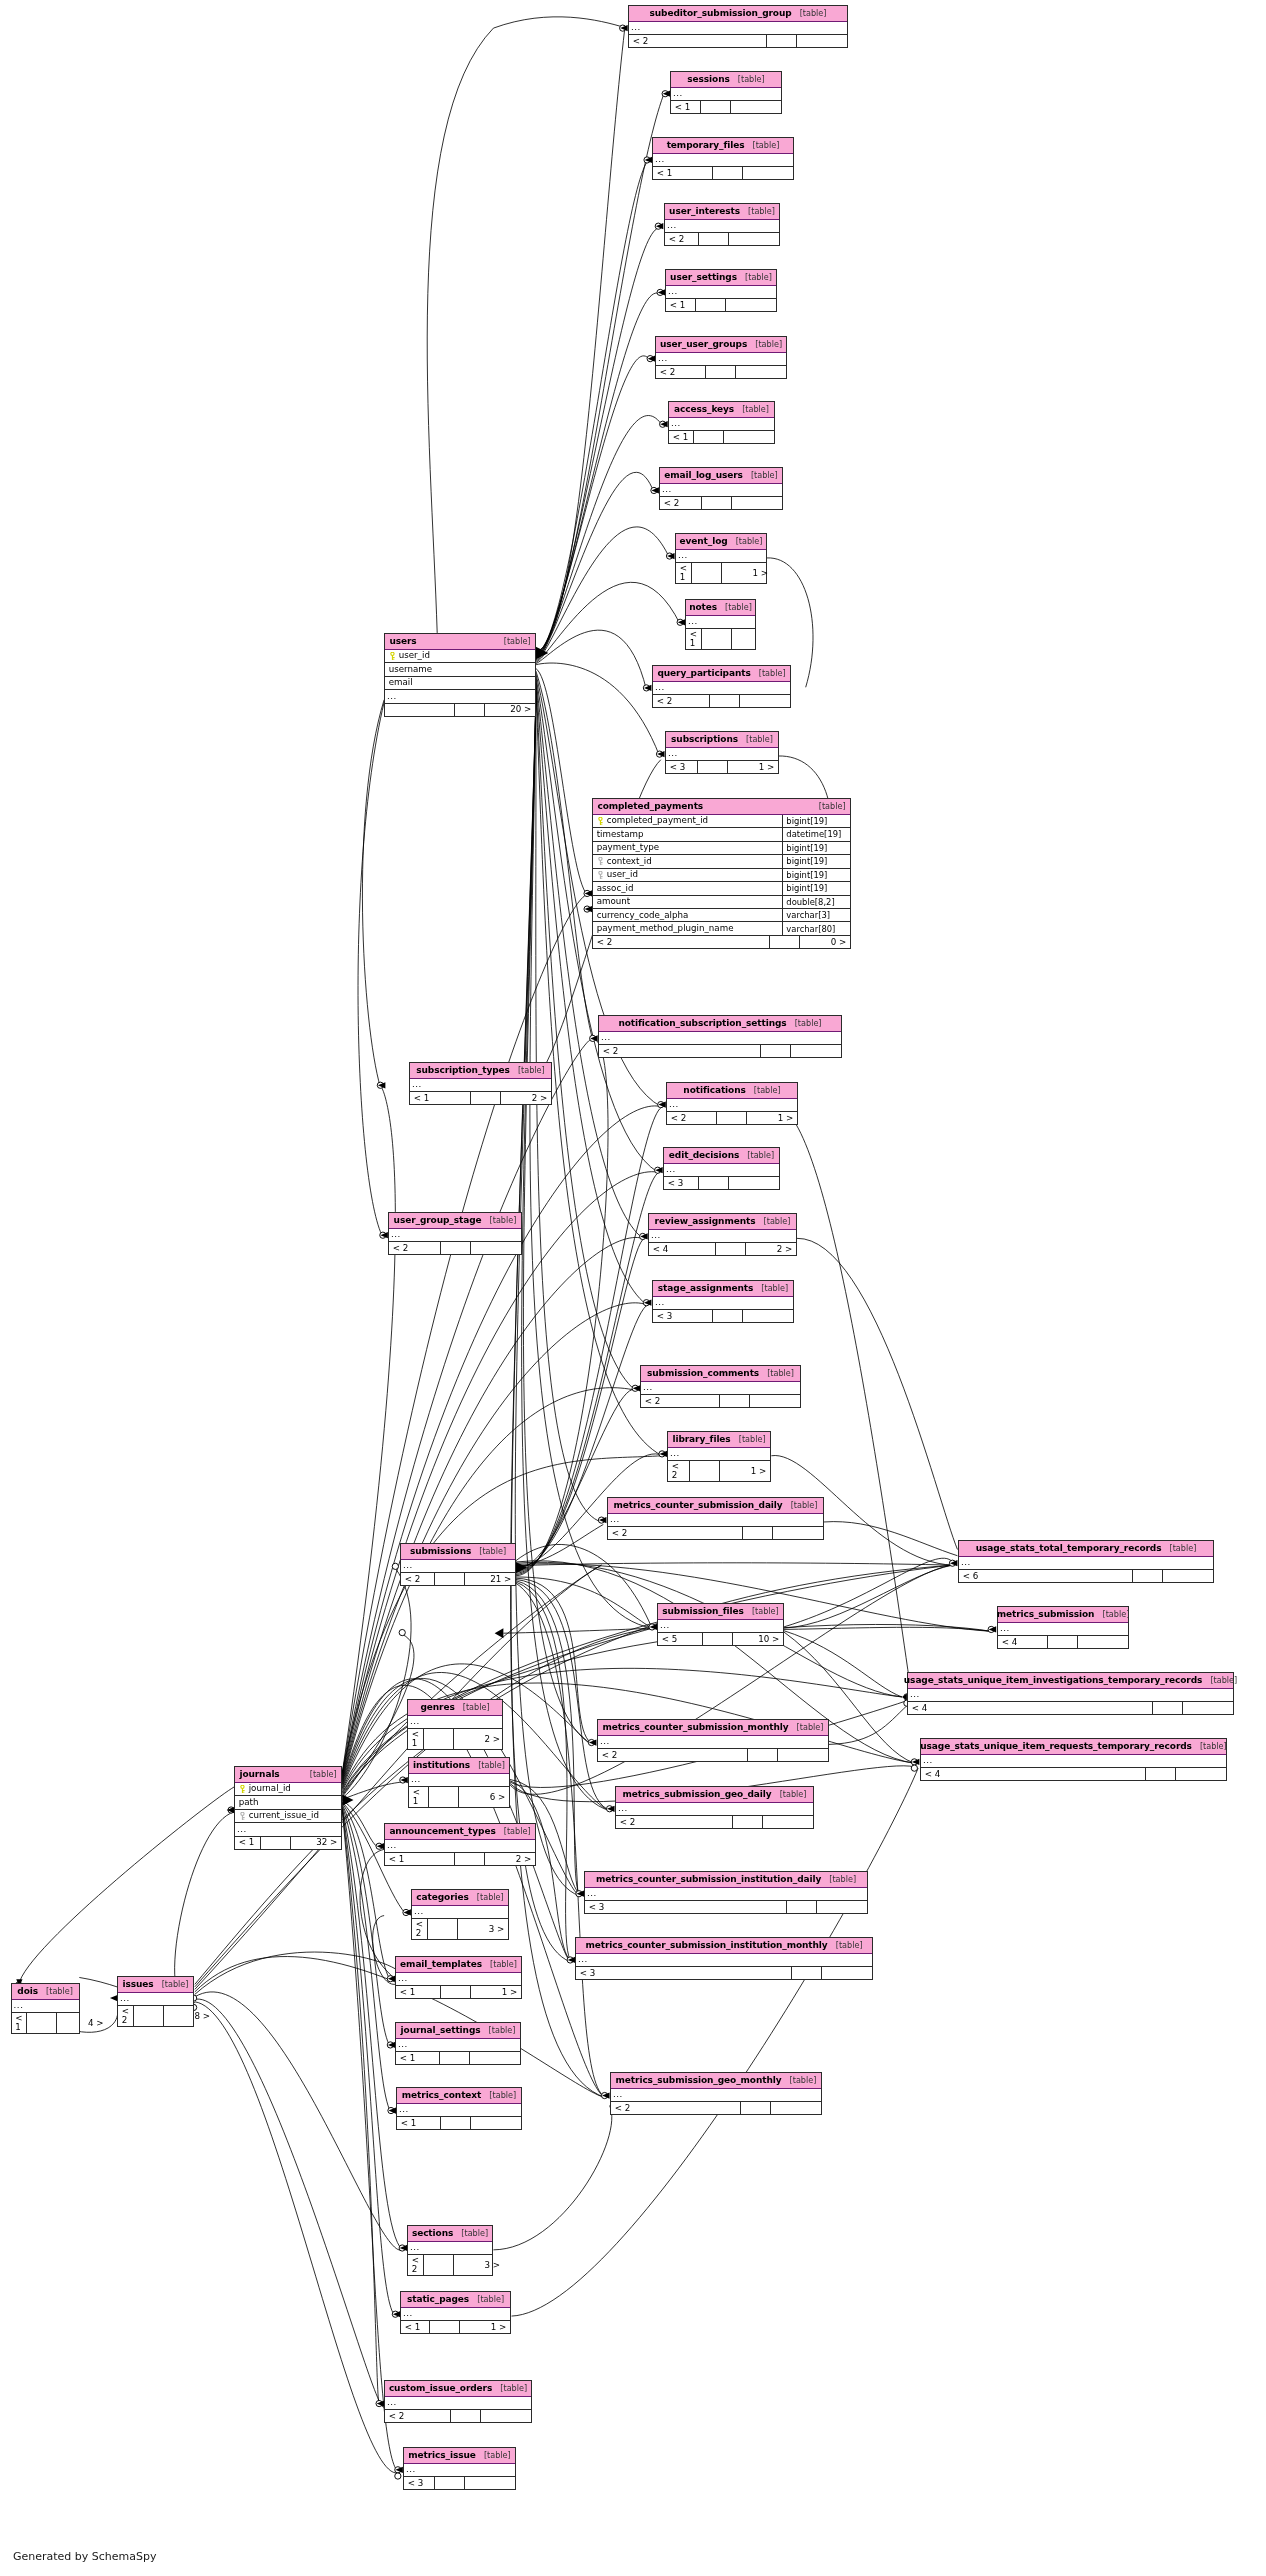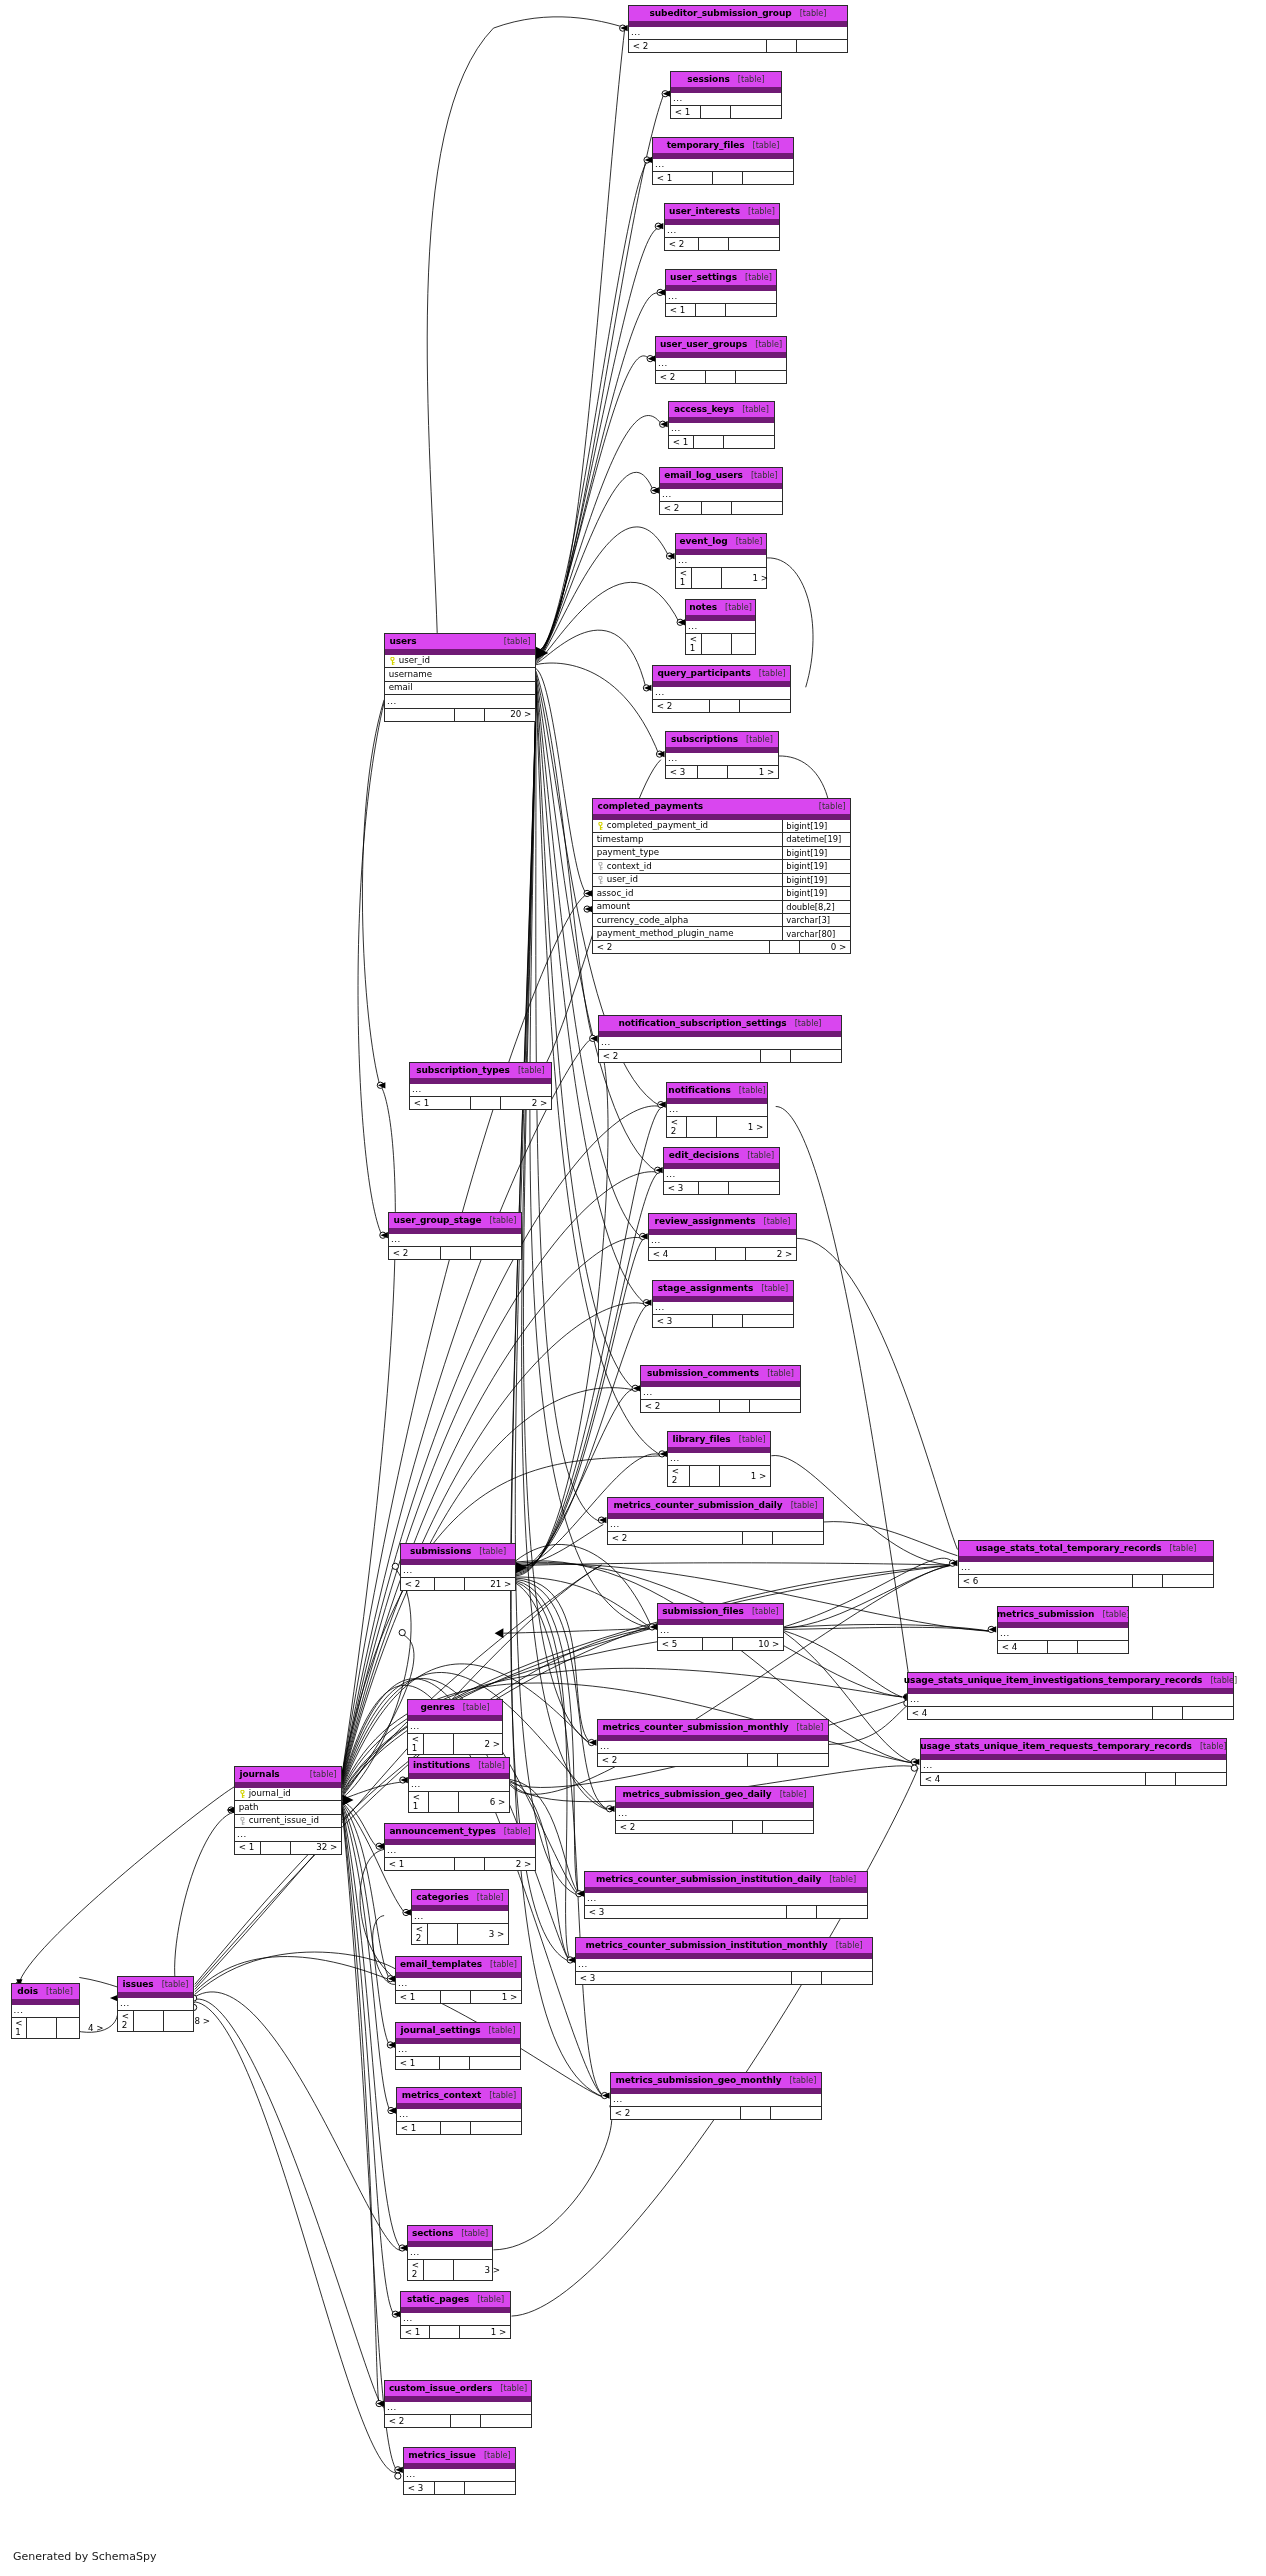--- a/index.html
+++ b/index.html
@@ -42,22 +42,22 @@
   .tbl {
     position: absolute;
     border: 1px solid #2b2b2b;
     background: #ffffff;
     box-sizing: border-box;
     font-size: 9px;
     line-height: 1;
     color: #000000;
   }
   .tbl .hdr {
-    background: #d946ef;
-    border-bottom: 6px solid #701a75;
+    background: #f9a8d4;
+    border-bottom: 1px solid #701a75;
     padding: 2.5px 4.4px 3.1px 4.4px;
     display: flex;
     align-items: baseline;
     justify-content: space-between;
     white-space: nowrap;
     text-align: right;
   }
   .tbl .hdr.centered { justify-content: center; gap: 4.4px; }
   .tbl .tname {
     font-weight: bold;
@@ -732,21 +732,21 @@
           <div class="row ellipsis">
             <div class="cname">...</div>
           </div>
         </div>
         <div class="foot">
           <div class="fl">&lt; 2</div>
           <div class="fm"></div>
           <div class="fr"></div>
         </div>
       </div>
-      <div class="tbl" style="left: 666px; top: 1082px; width: 102px;">
+      <div class="tbl" style="left: 666px; top: 1082px; width: 132px;">
         <div class="hdr centered">
           <span class="tname">notifications</span>
           <span class="ttag">[table]</span>
         </div>
         <div>
           <div class="row ellipsis">
             <div class="cname">...</div>
           </div>
         </div>
         <div class="foot">

